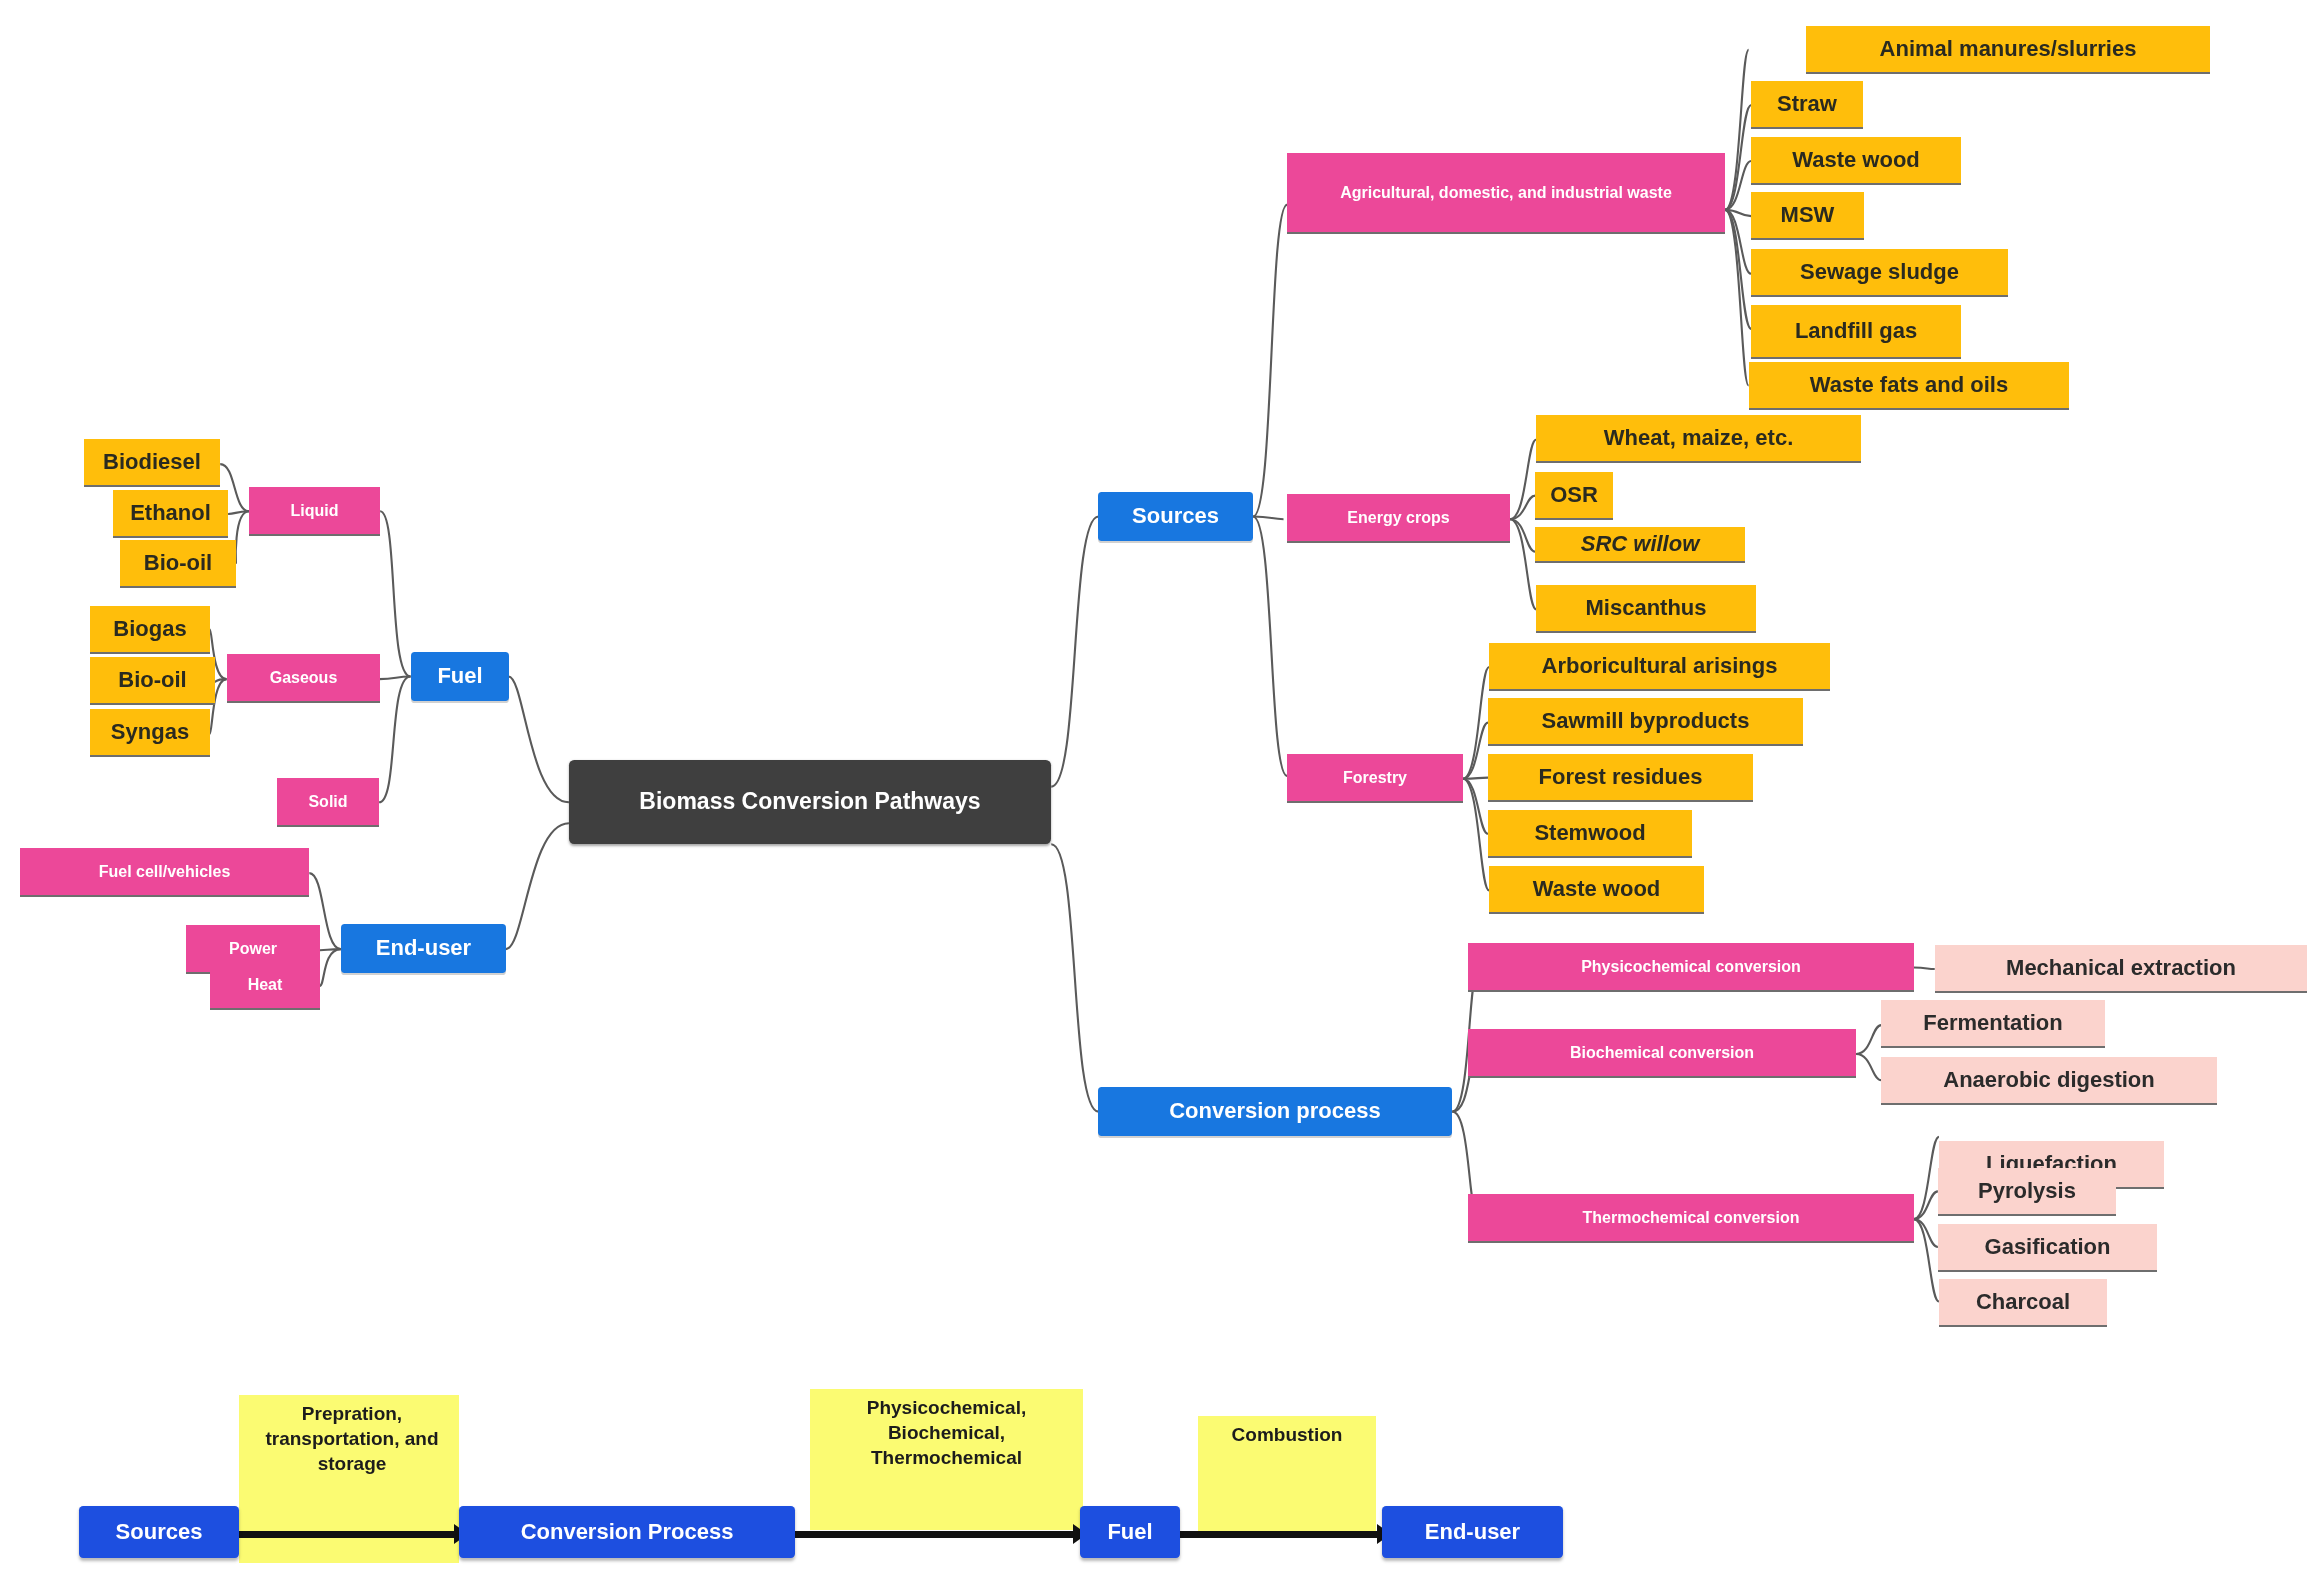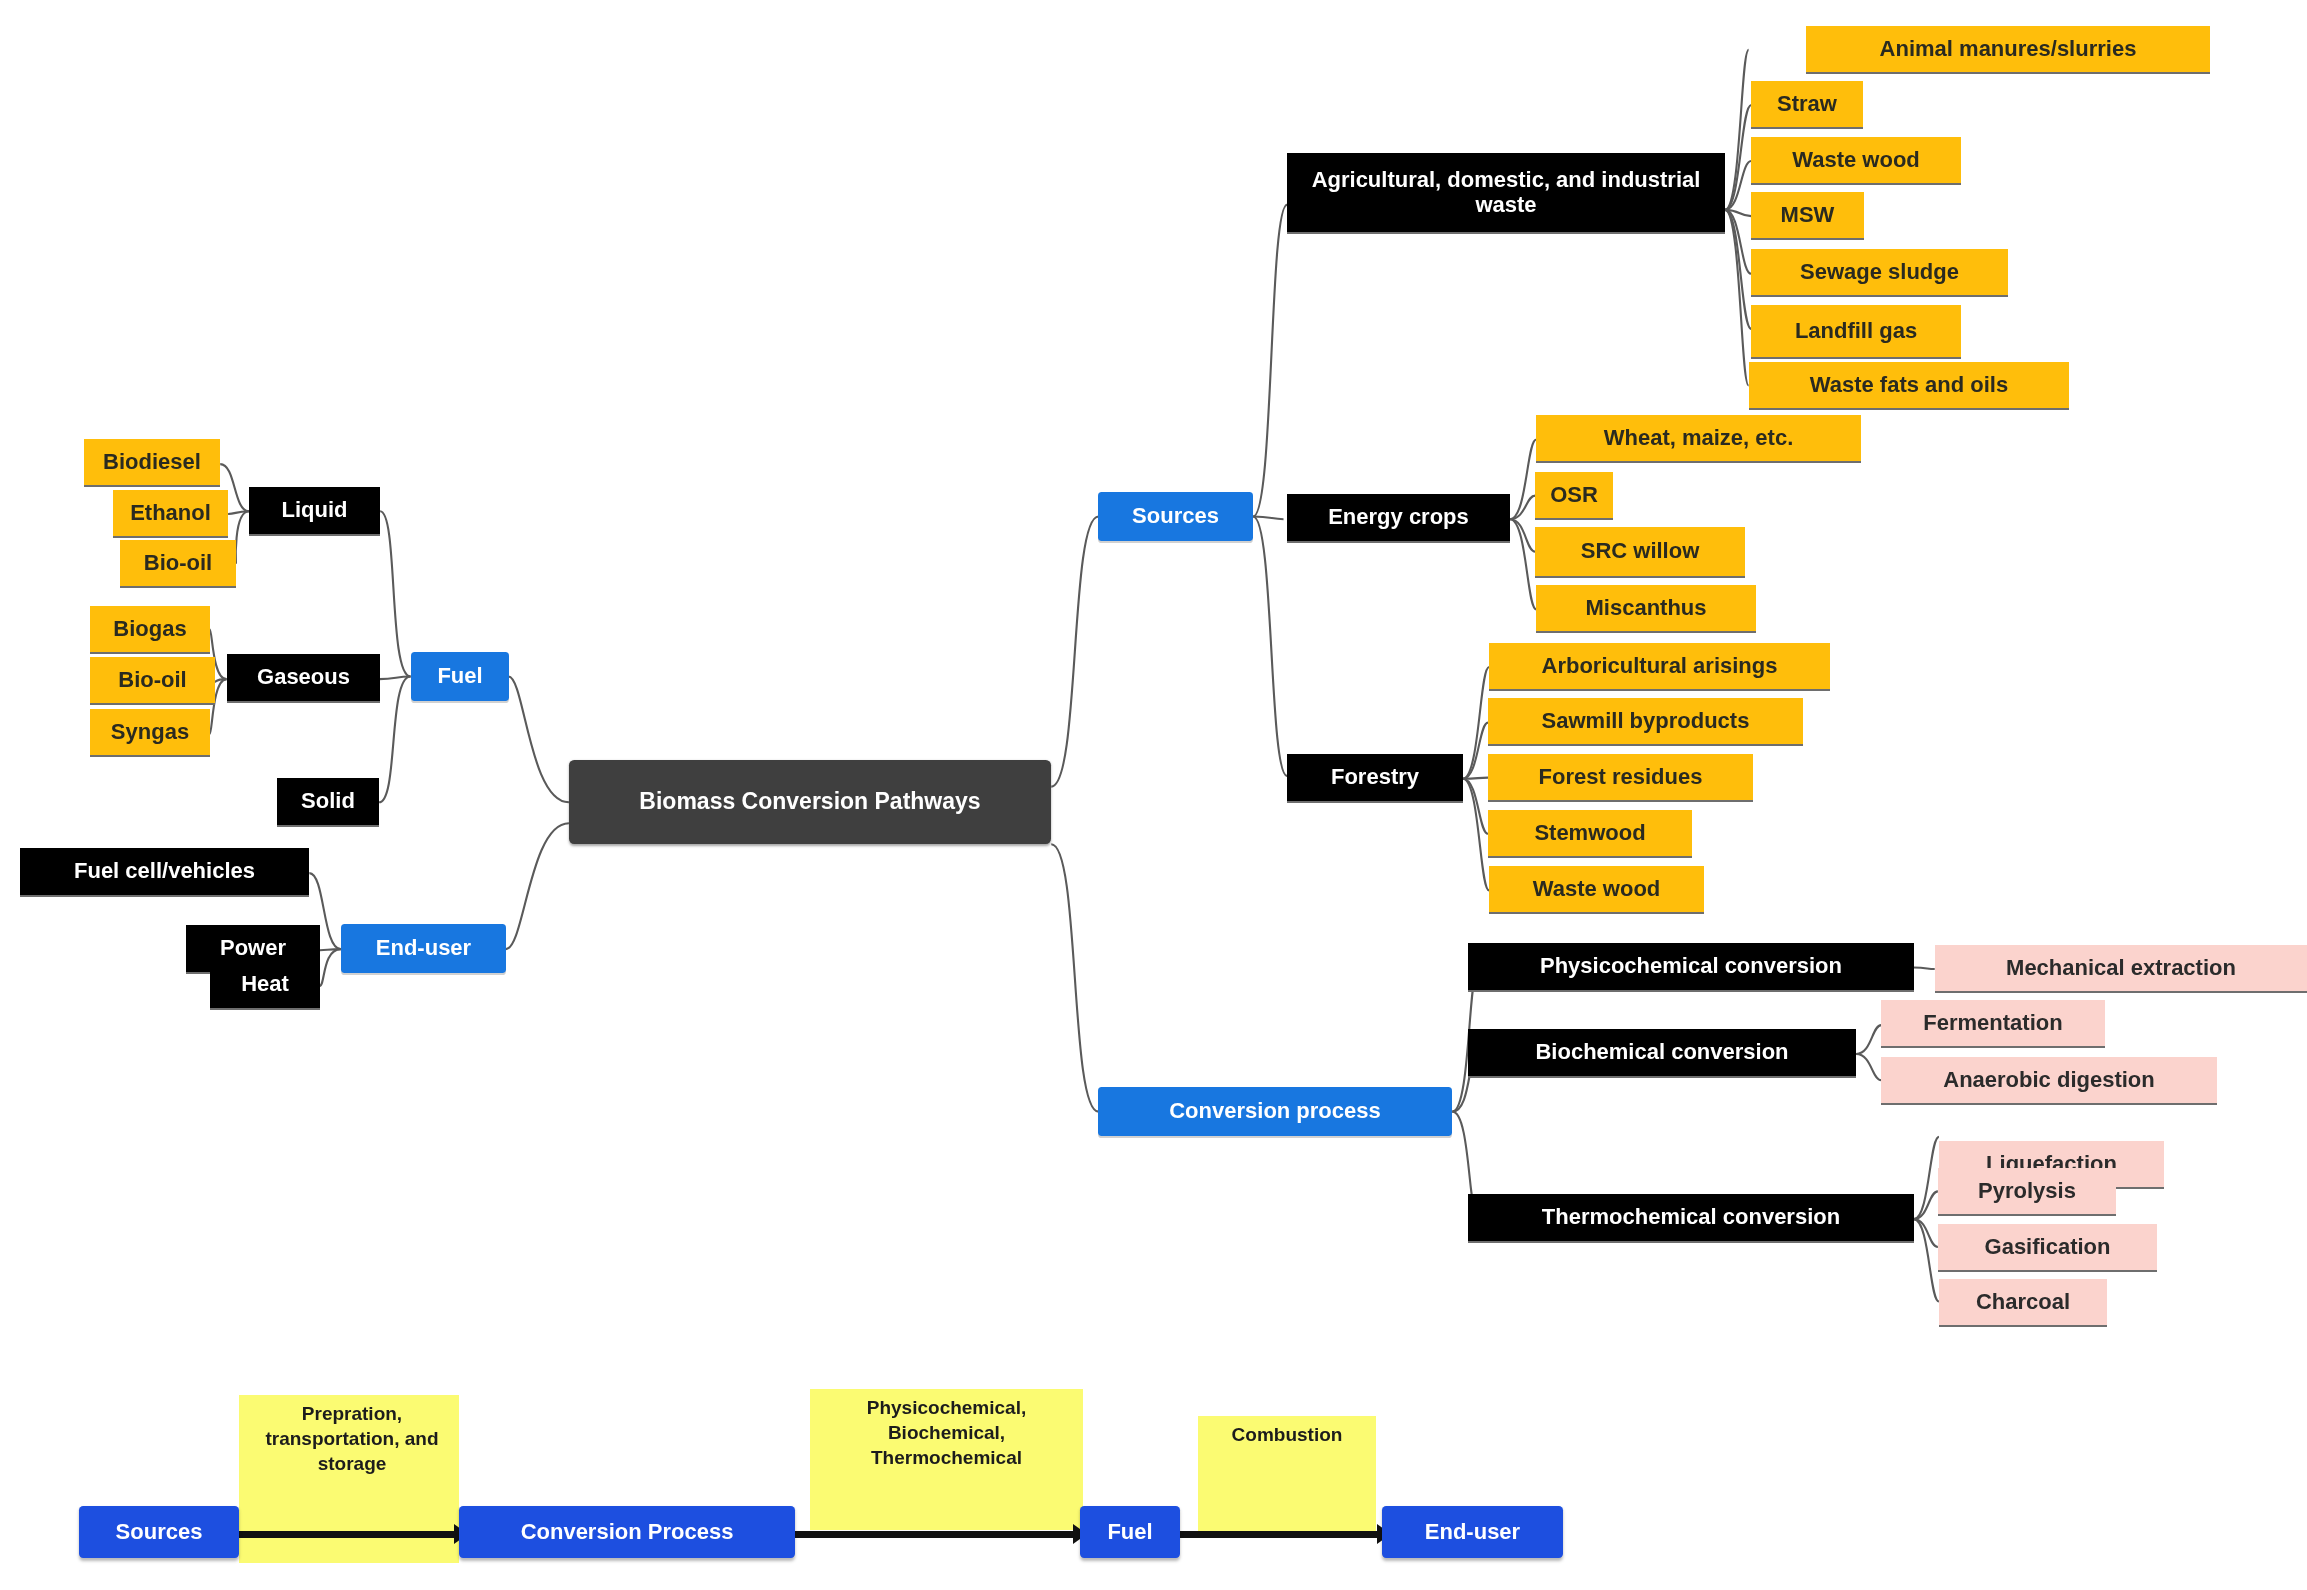--- a/index.html
+++ b/index.html
@@ -21,22 +21,22 @@
     background:#3f3f3f;color:#ffffff;border-radius:5.2px;
     font-size:23px;white-space:normal;text-align:center;
     box-shadow:0 1.6px 2.6px rgba(0,0,0,.35);
   }
   .n-blue{
     background:#1877e0;color:#ffffff;border-radius:3.7px;
     font-size:22px;
     box-shadow:0 2.1px 0 rgba(0,0,0,.18);
   }
   .n-green{
-    background:#000000;color:#ffffff;
-    font-size:22px;
+    background:#ec4899;color:#ffffff;
+    font-size:16px;
     border-bottom:2.6px solid #6e6e6e;
     white-space:normal;text-align:center;
   }
   .n-amber{
     background:#ffbe0b;color:#2a2a20;
     font-size:22px;
     border-bottom:2.6px solid #6e6e6e;
   }
   .n-pink{
     background:#fbd3cd;color:#2b2b2b;
@@ -171,21 +171,21 @@
   <div class="node n-amber" style="left:1806px;top:26px;width:404px;height:48px;">Animal manures/slurries</div>
   <div class="node n-amber" style="left:1751px;top:81px;width:112px;height:48px;">Straw</div>
   <div class="node n-amber" style="left:1751px;top:137px;width:210px;height:48px;">Waste wood</div>
   <div class="node n-amber" style="left:1751px;top:192px;width:113px;height:48px;">MSW</div>
   <div class="node n-amber" style="left:1751px;top:249px;width:257px;height:48px;">Sewage sludge</div>
   <div class="node n-amber" style="left:1751px;top:305px;width:210px;height:54px;">Landfill gas</div>
   <div class="node n-amber" style="left:1749px;top:362px;width:320px;height:48px;">Waste fats and oils</div>
 
   <div class="node n-amber" style="left:1536px;top:415px;width:325px;height:48px;">Wheat, maize, etc.</div>
   <div class="node n-amber" style="left:1535px;top:472px;width:78px;height:48px;">OSR</div>
-  <div class="node n-amber" style="left:1535px;top:527px;width:210px;height:51px;">SRC willow</div>
+  <div class="node n-amber" style="left:1535px;top:527px;width:210px;height:36px;font-style:italic;">SRC willow</div>
   <div class="node n-amber" style="left:1536px;top:585px;width:220px;height:48px;">Miscanthus</div>
 
   <div class="node n-amber" style="left:1489px;top:643px;width:341px;height:48px;">Arboricultural arisings</div>
   <div class="node n-amber" style="left:1488px;top:698px;width:315px;height:48px;">Sawmill byproducts</div>
   <div class="node n-amber" style="left:1488px;top:754px;width:265px;height:48px;">Forest residues</div>
   <div class="node n-amber" style="left:1488px;top:810px;width:204px;height:48px;">Stemwood</div>
   <div class="node n-amber" style="left:1489px;top:866px;width:215px;height:48px;">Waste wood</div>
 
   <div class="node n-blue" style="left:1098px;top:1087px;width:354px;height:49px;">Conversion process</div>
 

